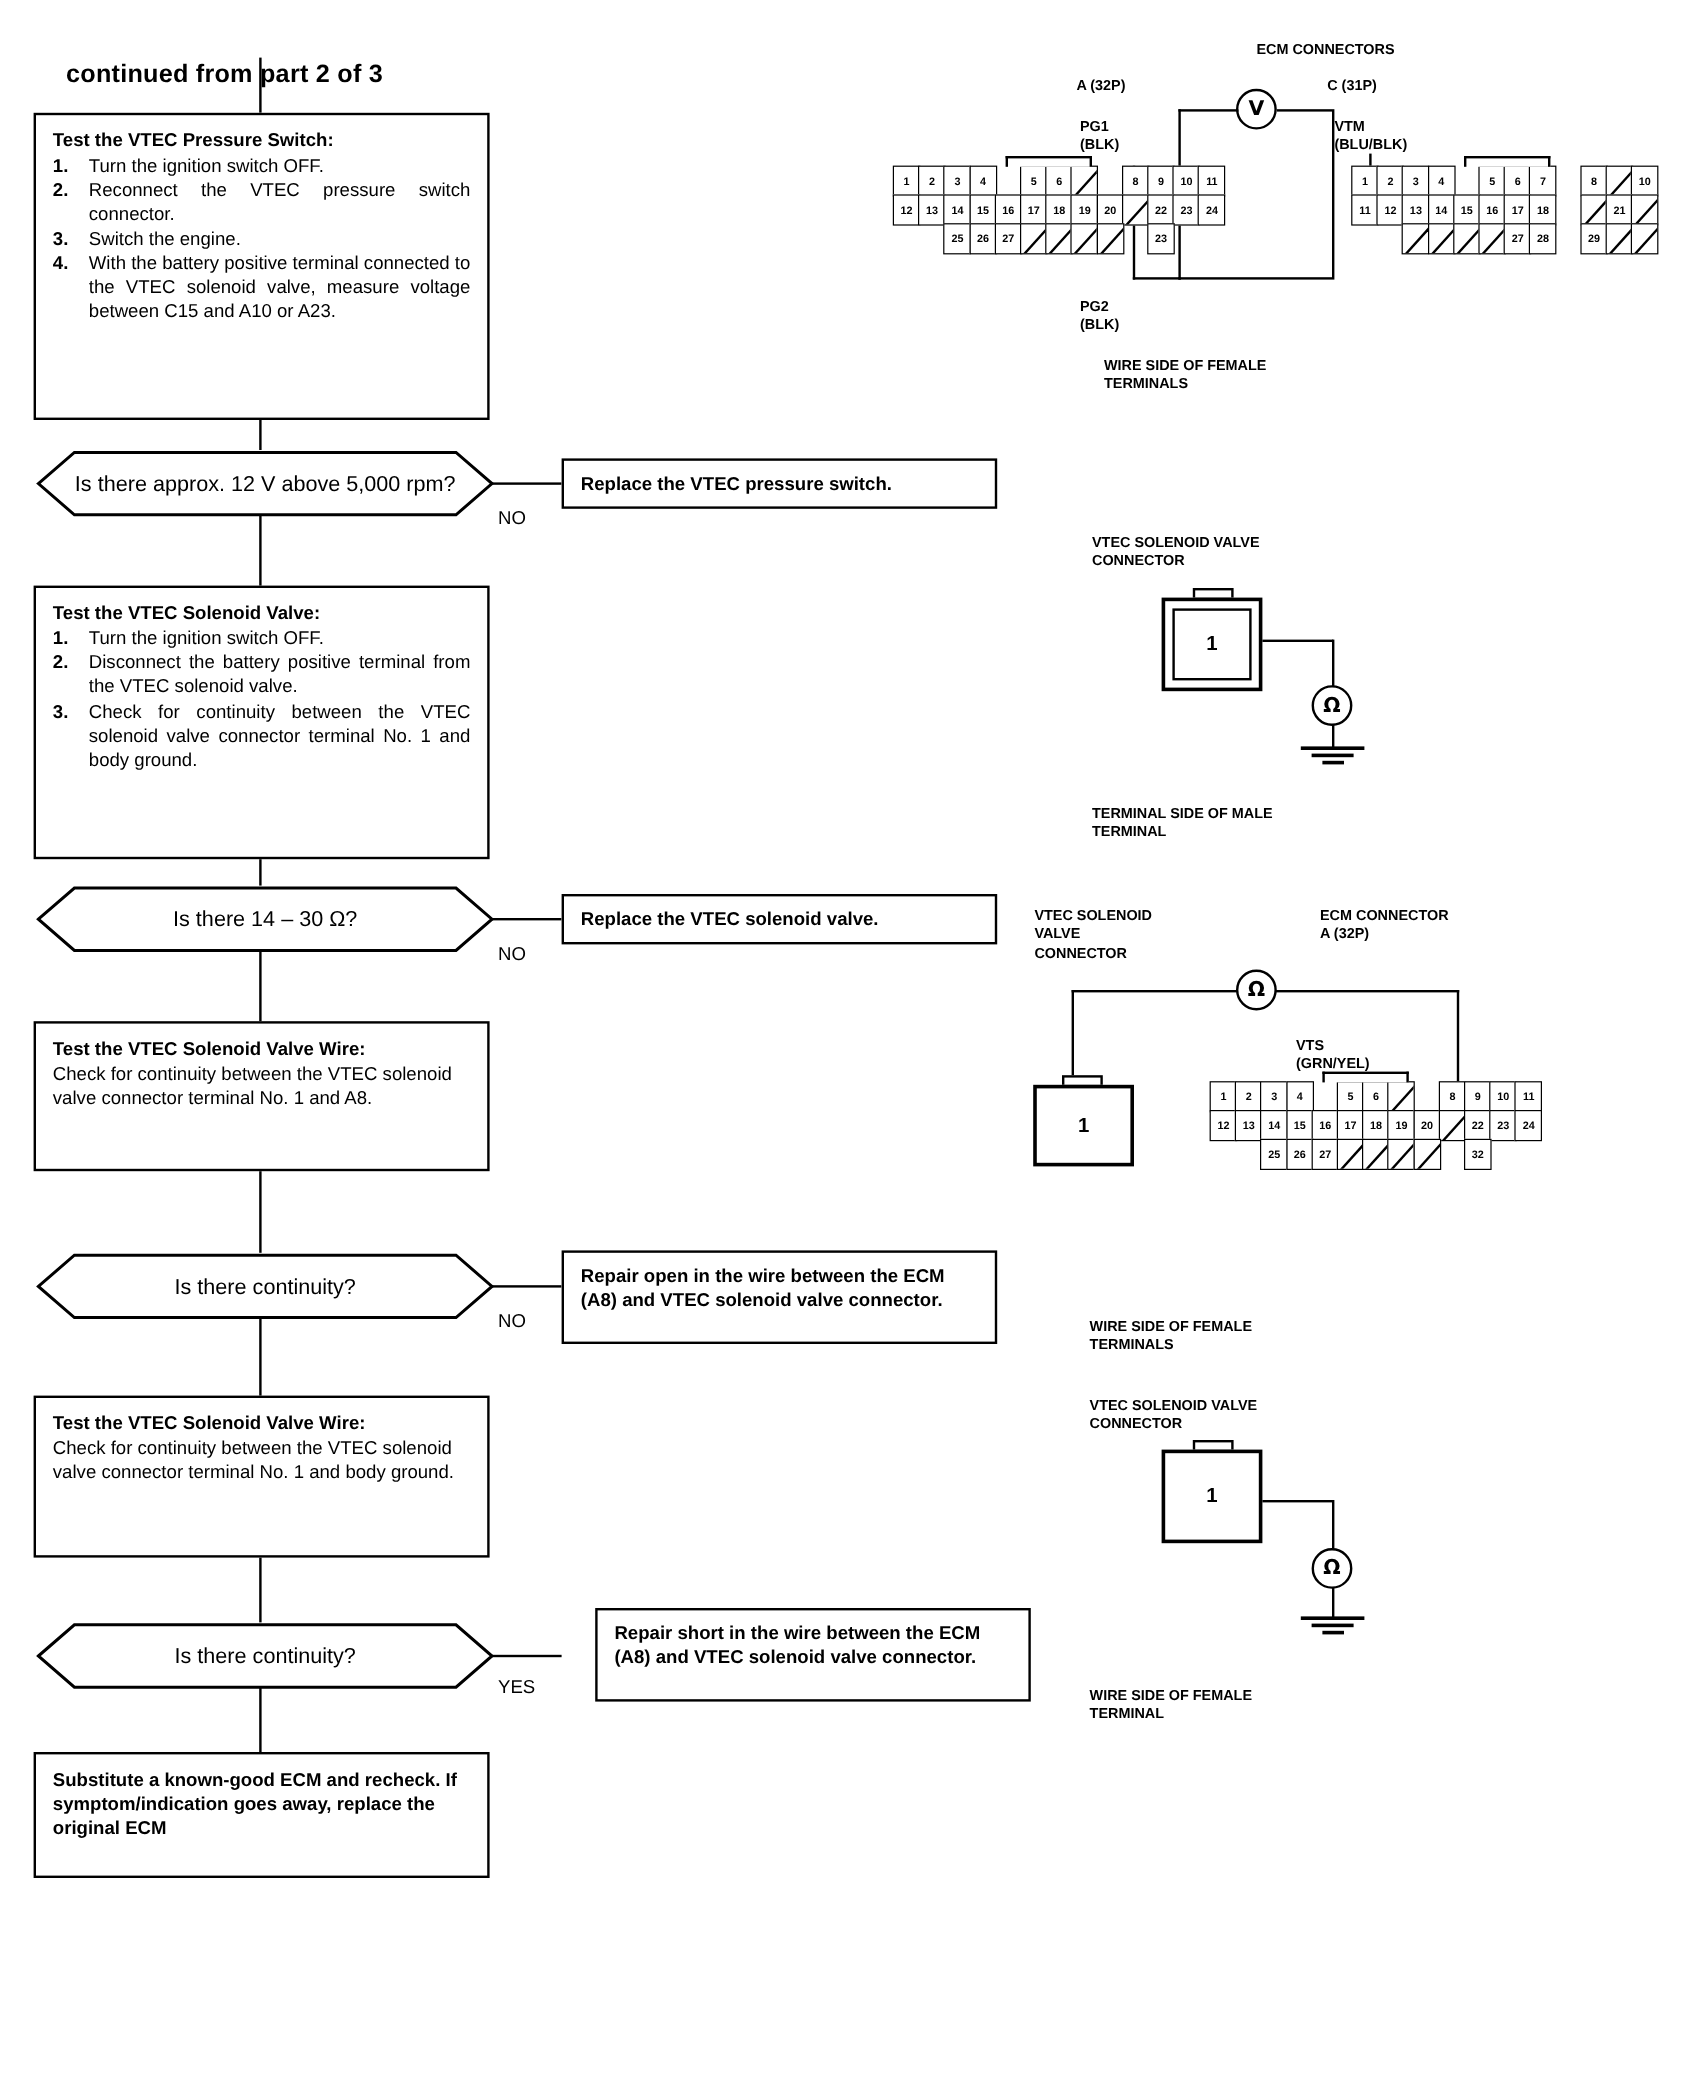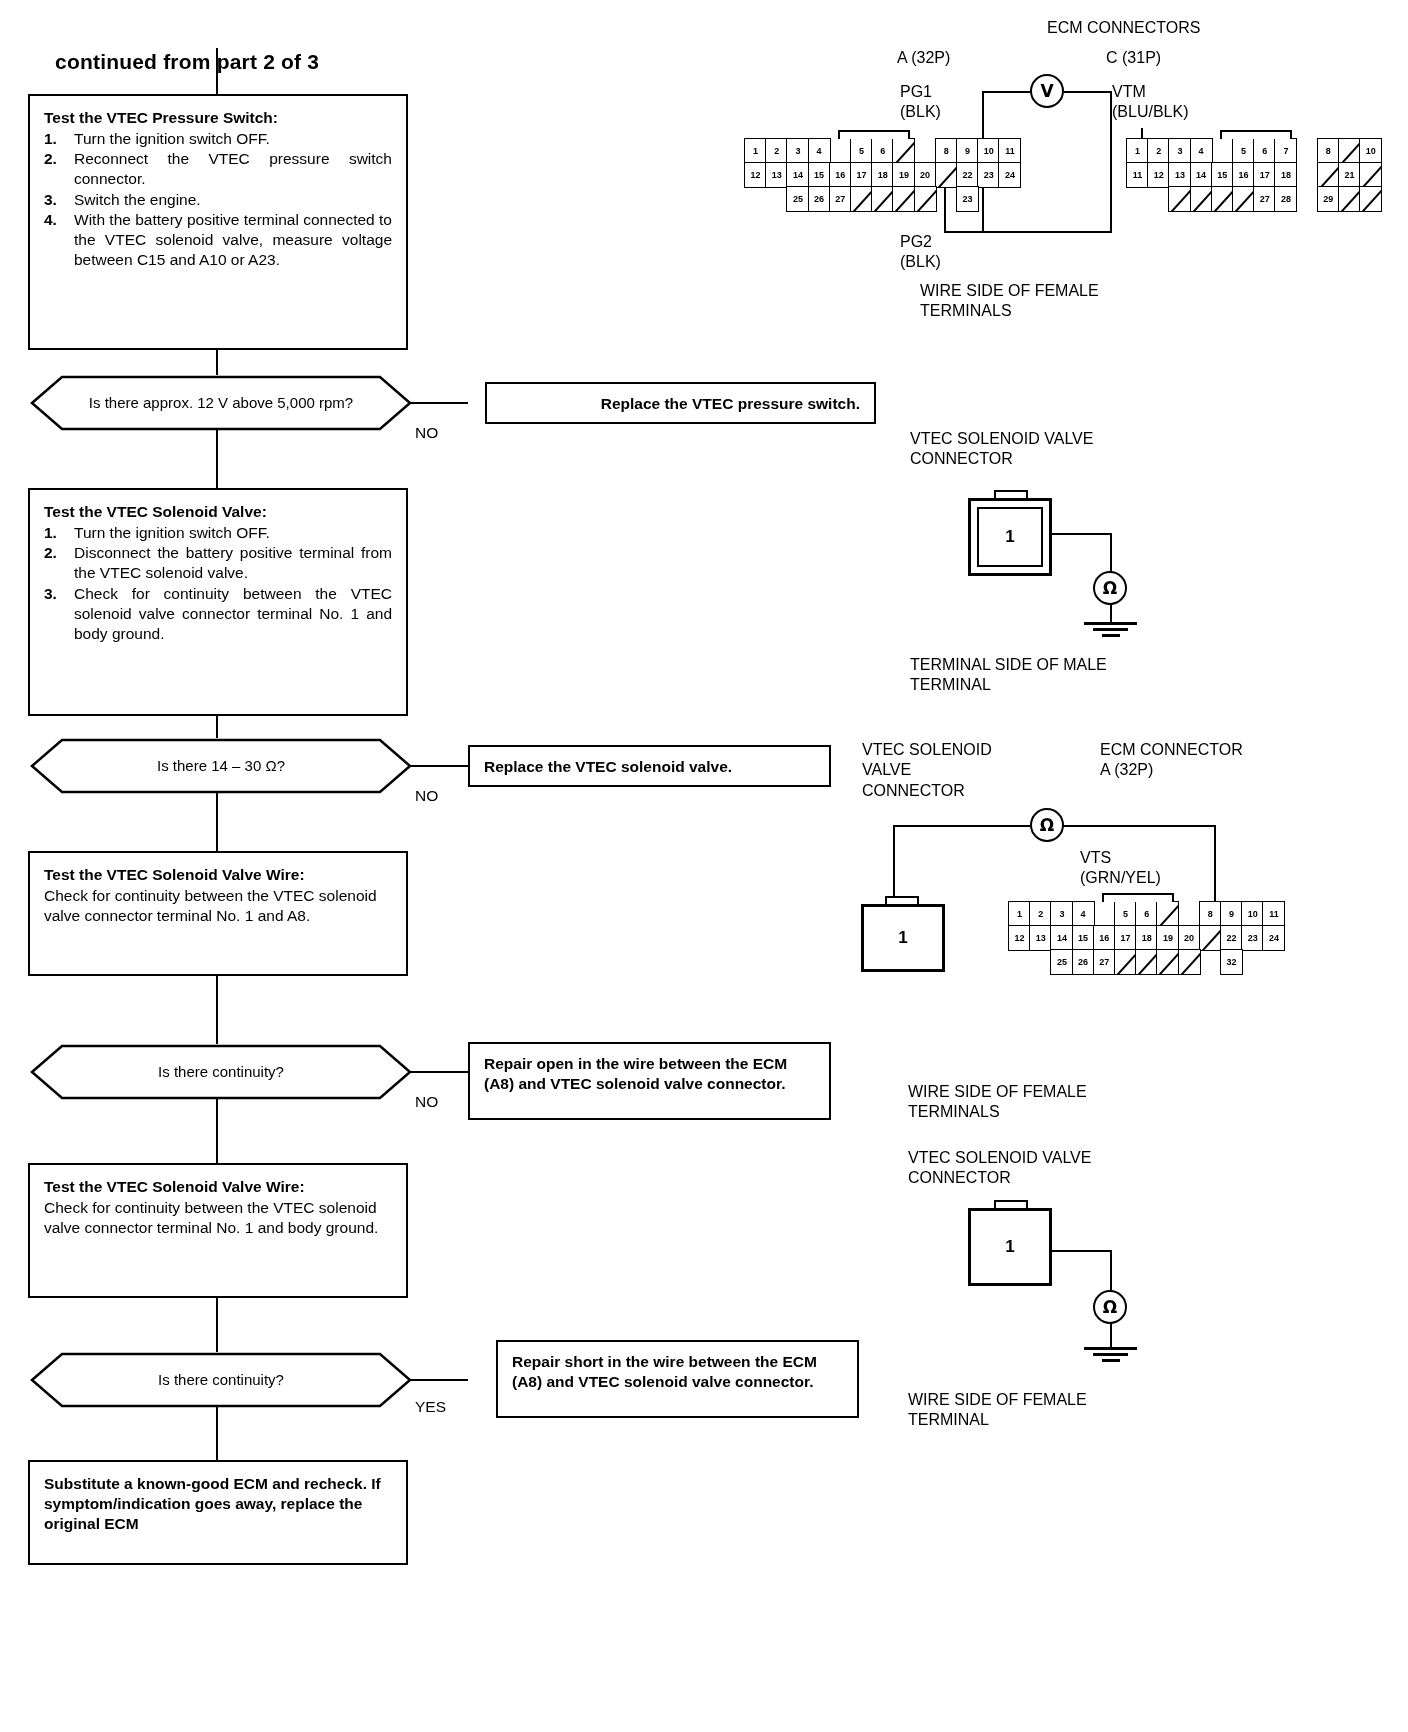--- a/index.html
+++ b/index.html
@@ -65,42 +65,43 @@
     background: #fff;
   }
   .decision .hex {
     width: 100%; height: 100%;
     display: block;
   }
   .decision .dtext {
     position: absolute;
     left: 0; top: 0; width: 100%; height: 100%;
     display: flex; align-items: center; justify-content: center;
-    font-size: 15px;
+    font-size: 18px;
     line-height: 1.35;
     text-align: left;
     pointer-events: none;
   }
 
   
   .vline { position: absolute; width: 0; border-left: 2.5px solid #000; }
   .hline { position: absolute; height: 0; border-top: 2.5px solid #000; }
   .branch-label {
     position: absolute;
     font-size: 15.5px;
     margin-top: 46px;
   }
 
   
   .sch-label {
     position: absolute;
-    font-size: 16px;
-    font-weight: normal;
+    font-size: 12px;
+    font-weight: bold;
     line-height: 1.28;
     white-space: pre-line;
+    margin-top: 16px;
   }
 
   
   .pinrow { position: absolute; display: flex; }
   .pin {
     width: 23px; height: 26px;
     border: 1.8px solid #000;
     margin-right: -1.8px;
     display: flex; align-items: center; justify-content: center;
     font-size: 9px; font-weight: bold;
@@ -193,21 +194,21 @@
     <polygon points="2,28 32,2 350,2 380,28 350,54 32,54" fill="#fff" stroke="#000" stroke-width="2.5"></polygon>
   </svg>
   <div class="dtext">
       <span>Is there approx. 12 V above 5,000 rpm?</span>
     </div>
 </div>
 
 <div class="hline" style="left:410px; top:402px; width:58px;"></div>
 <div class="branch-label" style="left:415px; top:378px;">NO</div>
 
-<div class="result-box abs" style="left:485px; top:382px; width:391px; height:42px;text-align:right;">
+<div class="result-box abs" style="left:468px; top:382px; width:363px; height:42px;">
   <span>Replace the VTEC pressure switch.</span>
 </div>
 
 <div class="vline" style="left:216px; top:429px; height:60px;"></div>
 <div class="branch-label" style="left:225px; top:451px;">YES</div>
 
 <div class="proc-box abs" id="box-step2" style="left:28px; top:488px; width:380px; height:228px;">
   <div class="proc-title">Test the VTEC Solenoid Valve:</div>
   <ul class="steps">
     <li>

